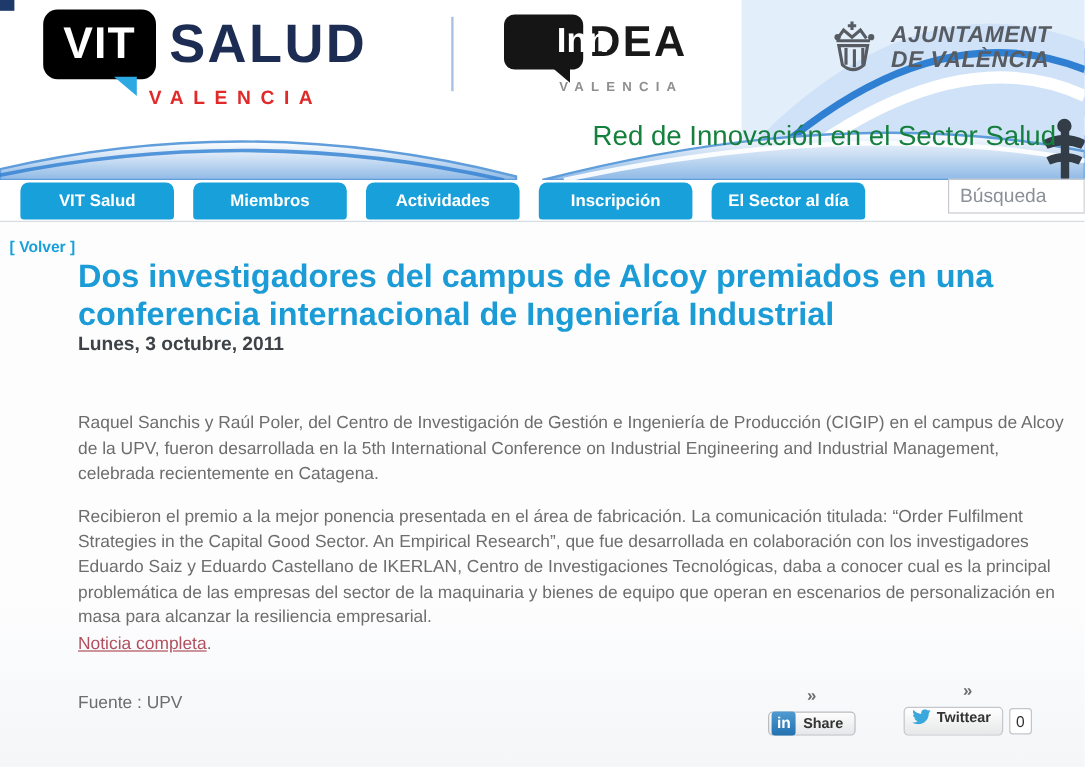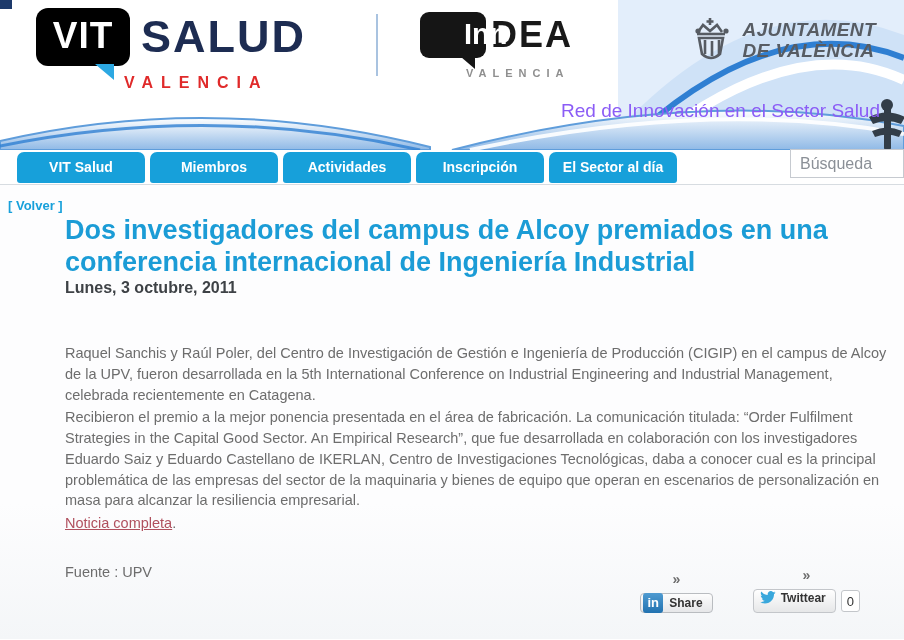--- a/index.html
+++ b/index.html
@@ -41,25 +41,25 @@
   .inndea-bubble::after {
     content:""; position:absolute; bottom:-11px; right:11px; width:0; height:0;
     border-top:12px solid #151515; border-left:14px solid transparent;
   }
   .inndea-dea { color:#191919; font-weight:bold; font-size:36px; letter-spacing:2px; }
   .inndea-valencia { margin:9px 0 0 46px; color:#8f8f8f; font-weight:bold; font-size:11px; letter-spacing:6px; }
 
   .ajuntament-logo { position:absolute; right:28px; top:16px; z-index:3; display:flex; align-items:center; gap:10px; cursor:pointer;font-style:italic; }
   .ajuntament-text { color:#575c63; font-weight:bold; font-size:19px; line-height:1.1; letter-spacing:0.4px; }
 
-  .tagline { position:absolute; right:24px; top:100px; z-index:3; color:#8b5cf6; font-size:19px; }
+  .tagline { position:absolute; right:24px; top:100px; z-index:3; color:#15803d; font-size:23px; }
 
   
   .nav-row { position:relative; height:35px; background:#fff; border-bottom:1px solid #d7dce1; z-index:4; }
-  .tabs { position:absolute; left:17px; top:2px; display:flex; gap:5px; }
+  .tabs { position:absolute; left:17px; top:2px; display:flex; gap:16px; }
   .tab {
     width:128px; height:31px; line-height:31px; text-align:center;
     background:#17a0da; color:#fff; font-weight:bold; font-size:14px;
     border-radius:7px 7px 3px 3px; cursor:pointer;
   }
   .search-input {
     position:absolute; right:0; top:-1px; width:114px; height:29px;
     border:1px solid #c6cad0; padding:2px 4px 2px 9px;
     font-family:"Liberation Sans", sans-serif; font-size:16px; color:#555;
     outline:none;
@@ -68,21 +68,21 @@
 
   
   .content { position:relative; height:454px; background:linear-gradient(#fdfdfe 70%, #f4f6f8); }
   .back-link { position:absolute; left:8px; top:13px; color:#18a0da; font-weight:bold; font-size:13px; text-decoration:none; cursor:pointer; }
 
   .article { position:absolute; left:65px; top:30px; width:828px; }
   .article-title { margin:0; max-width:800px; color:#1b9cd6; font-weight:bold; font-size:27px; line-height:1.17; }
   .article-date { margin-top:1px; color:#3e4246; font-weight:bold; font-size:16px; }
   .article-body { margin-top:46px; color:#6d6d6d; font-size:14.5px; line-height:1.43; }
   .article-body p { margin:0; }
-  .article-body p + p { margin-top:2px; }
+  .article-body p + p { margin-top:16px; }
   .news-line { margin-top:2px; font-size:14.5px; }
   .news-link { color:#b0505e; text-decoration:underline; cursor:pointer; }
   .news-suffix { color:#6d6d6d; }
   .source { margin-top:30px; color:#6d6d6d; font-size:14.5px; }
 
   
   .share-area { position:absolute; right:44px; bottom:26px; display:flex; gap:40px; align-items:flex-end; }
   .share-widget { display:flex; flex-direction:column; align-items:center; gap:6px; }
   .chevron { color:#6d6d6d; font-size:14px; font-weight:bold; }
   .btn-linkedin {

